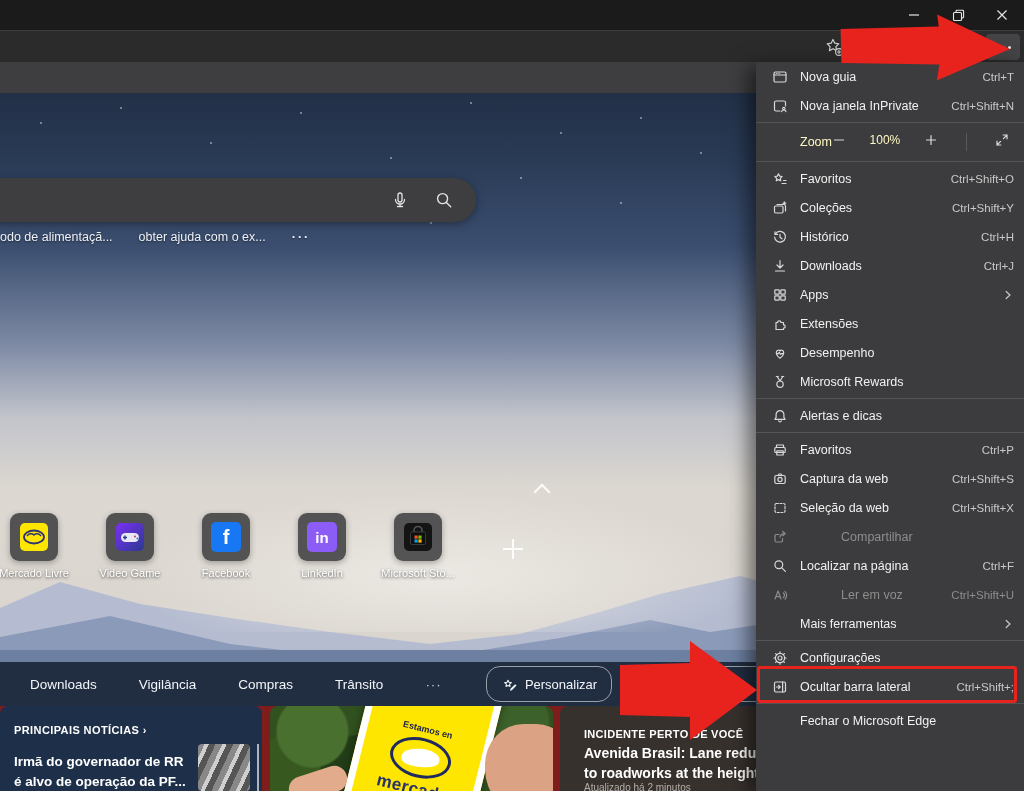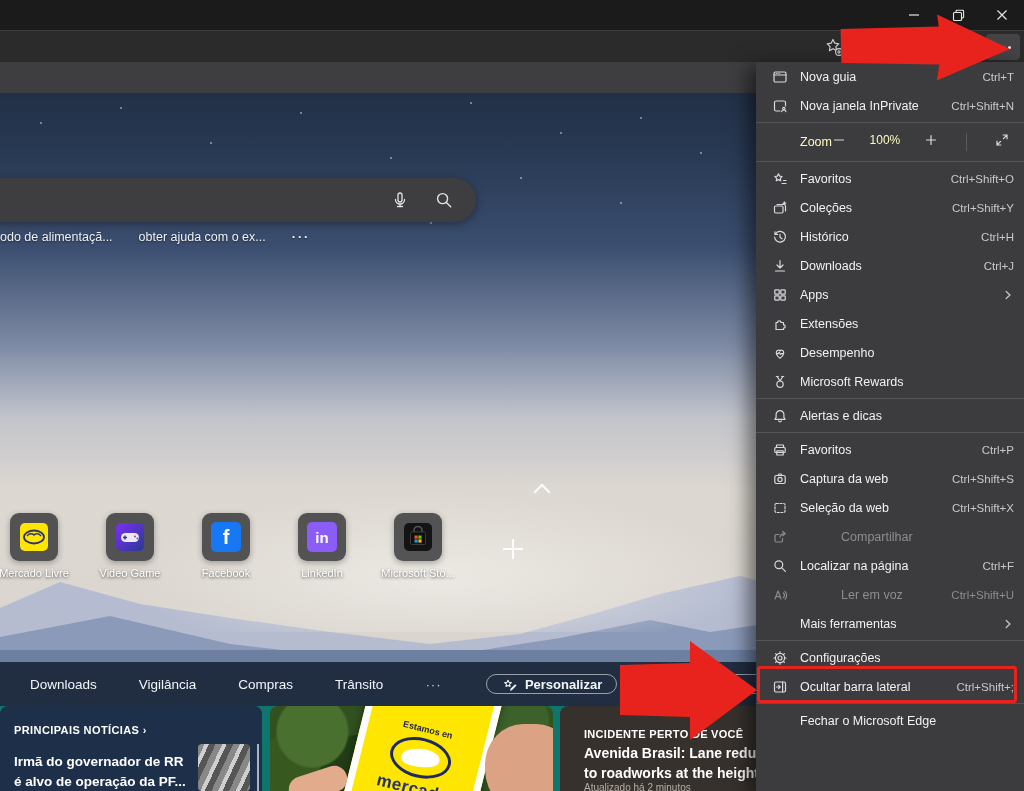--- a/index.html
+++ b/index.html
@@ -41,23 +41,23 @@
   .chev-up:before { content:""; position:absolute; left:0; top:4px; width:10px; height:10px; border-left:2px solid #fff; border-top:2px solid #fff; transform:rotate(45deg); opacity:.9; }
   .add-plus { position:absolute; left:503px; top:477px; width:20px; height:20px; opacity:.95; }
   .add-plus:before { content:""; position:absolute; left:9px; top:0; width:2px; height:20px; background:#fff; }
   .add-plus:after { content:""; position:absolute; left:0; top:9px; width:20px; height:2px; background:#fff; }
 
   
   .news-bar { position:absolute; left:0; top:600px; width:1024px; height:44px; background:rgba(35,48,70,.93); display:flex; align-items:center; }
   .news-tabs { display:flex; align-items:center; gap:42px; padding-left:30px; }
   .news-tab { color:#f2f5fa; font-size:13.5px; white-space:nowrap; }
   .news-tab.dots { letter-spacing:1px; color:#cdd4de; }
-  .pill { height:20px; border:1px solid rgba(255,255,255,.55); border-radius:14px; display:flex; align-items:center; gap:7px; color:#f2f5fa; font-size:13px; padding:0 14px; margin-left:44px; white-space:nowrap;font-weight:bold; }
+  .pill { height:36px; border:1px solid rgba(255,255,255,.55); border-radius:14px; display:flex; align-items:center; gap:7px; color:#f2f5fa; font-size:13px; padding:0 14px; margin-left:44px; white-space:nowrap; }
   .pill.content { margin-left:10px; width:190px; justify-content:space-between; }
-  .news-section { position:absolute; left:0; top:644px; width:1024px; height:85px; background:#0f766e; }
+  .news-section { position:absolute; left:0; top:644px; width:1024px; height:85px; background:#7f1d1d; }
   .card { position:absolute; top:0; height:85px; border-radius:8px 8px 0 0; overflow:hidden; }
   .card1 { left:0; width:262px; background:#1e3049; }
   .card1 .hdr { position:absolute; left:14px; top:18px; font-size:11px; font-weight:bold; color:#fff; letter-spacing:.4px; }
   .card1 .title { position:absolute; left:14px; top:46px; width:180px; font-size:13.5px; font-weight:bold; color:#fff; line-height:1.45; }
   .thumb1 { position:absolute; left:198px; top:38px; width:52px; height:47px; border-radius:4px;
     background:repeating-linear-gradient(115deg,#888 0 6px,#cfcfcf 6px 10px,#555 10px 16px), #777; }
   .vline1 { position:absolute; left:257px; top:38px; width:2px; height:47px; background:#cfd6de; opacity:.8; }
   .card2 { left:270px; width:283px; background:
     radial-gradient(circle at 15% 30%, #4a7030 0 14%, transparent 15%),
     radial-gradient(circle at 30% 75%, #223d17 0 16%, transparent 17%),

